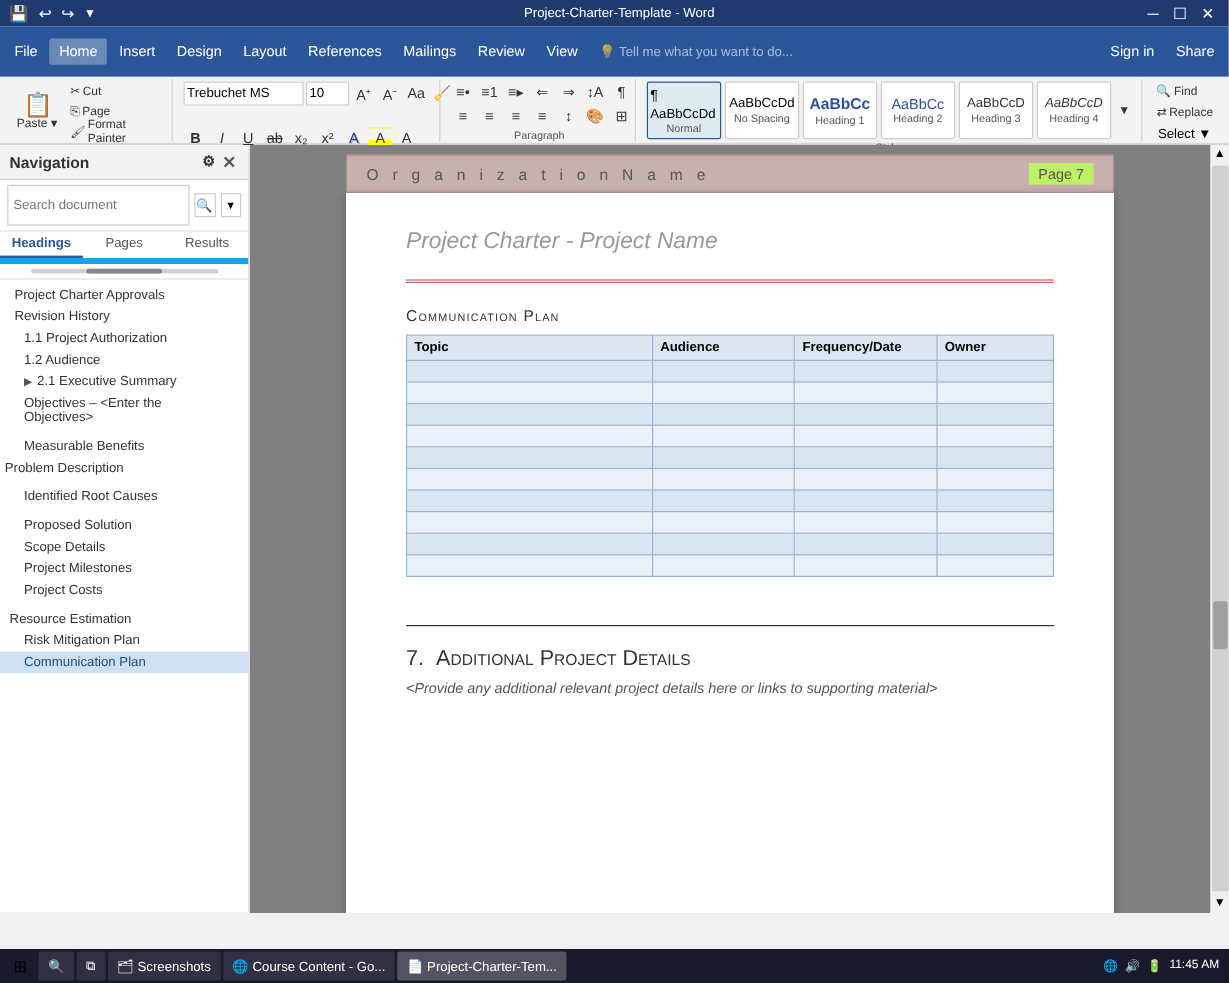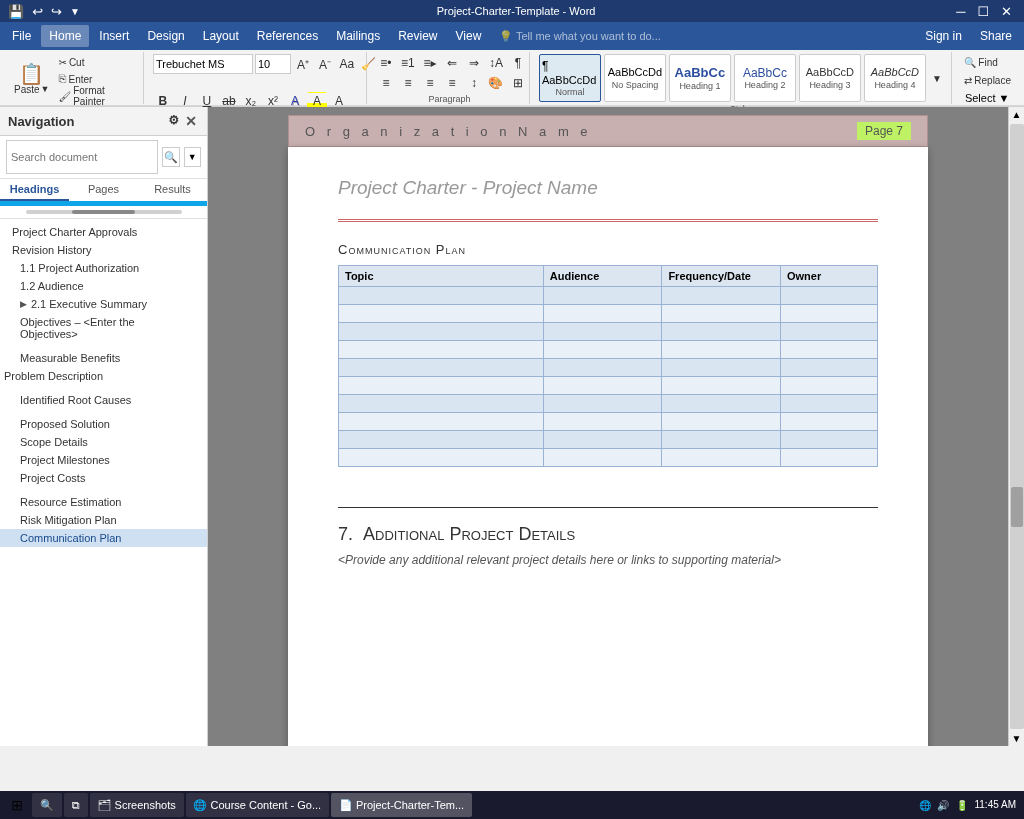--- a/index.html
+++ b/index.html
@@ -18,21 +18,21 @@
     }
     .title-bar-center { flex: 1; text-align: center; }
     .title-bar-controls { display: flex; gap: 4px; }
     .title-bar-controls span { cursor: pointer; padding: 0 4px; font-size: 13px; }
 
     
     .menu-bar {
       background: #2b579a;
       display: flex;
       align-items: center;
-      height: 28px;
+      height: 42px;
       padding: 0 4px;
       gap: 2px;
     }
     .menu-bar .menu-item {
       color: white;
       padding: 4px 8px;
       font-size: 12px;
       cursor: pointer;
       border-radius: 2px;
     }
@@ -490,21 +490,21 @@
       <div class="ribbon-group-content">
         <div class="paste-btn">
           <div class="paste-icon">📋</div>
           <div style="font-size:10px;display:flex;align-items:center;gap:1px;">
             <span>Paste</span>
             <span style="font-size:9px;">▼</span>
           </div>
         </div>
         <div class="clipboard-right">
           <div class="rb-btn-sm">✂ <span>Cut</span></div>
-          <div class="rb-btn-sm">⎘ <span>Enter</span></div>
+          <div class="rb-btn-sm">⎘ <span>Page</span></div>
           <div class="rb-btn-sm">🖌 <span>Format Painter</span></div>
         </div>
       </div>
       <div class="ribbon-group-label">Clipboard</div>
     </div>
 
     <div class="ribbon-group" style="width:220px;">
       <div class="ribbon-group-content" style="flex-direction:column;gap:18px;align-items:flex-start;">
         <div class="font-row">
           <input type="text" class="font-select" value="Trebuchet MS" style="">
@@ -645,21 +645,21 @@
       <div class="nav-heading-item h2" style="padding-left:20px;">Measurable Benefits</div>
       <div class="nav-heading-item h2" style="padding-left:4px;">Problem Description</div>
       <div class="nav-heading-item h2"></div>
       <div class="nav-heading-item h2" style="padding-left:20px;">Identified Root Causes</div>
       <div class="nav-heading-item h2"></div>
       <div class="nav-heading-item h2" style="padding-left:20px;">Proposed Solution</div>
       <div class="nav-heading-item h2" style="padding-left:20px;">Scope Details</div>
       <div class="nav-heading-item h2" style="padding-left:20px;">Project Milestones</div>
       <div class="nav-heading-item h2" style="padding-left:20px;">Project Costs</div>
       <div class="nav-heading-item h2"></div>
-      <div class="nav-heading-item h2" style="padding-left:20px;">Resource Estimation</div>
+      <div class="nav-heading-item h2" style="padding-left:8px;">Resource Estimation</div>
       <div class="nav-heading-item h2" style="padding-left:20px;">Risk Mitigation Plan</div>
       <div class="nav-heading-item h2 active" style="padding-left:20px;">Communication Plan</div>
     </div>
   </div>
 
   <div class="doc-area">
 
     <div class="page-header-bar">
       <span class="page-header-org">O r g a n i z a t i o n   N a m e</span>
       <span class="page-header-page">Page 7</span>

